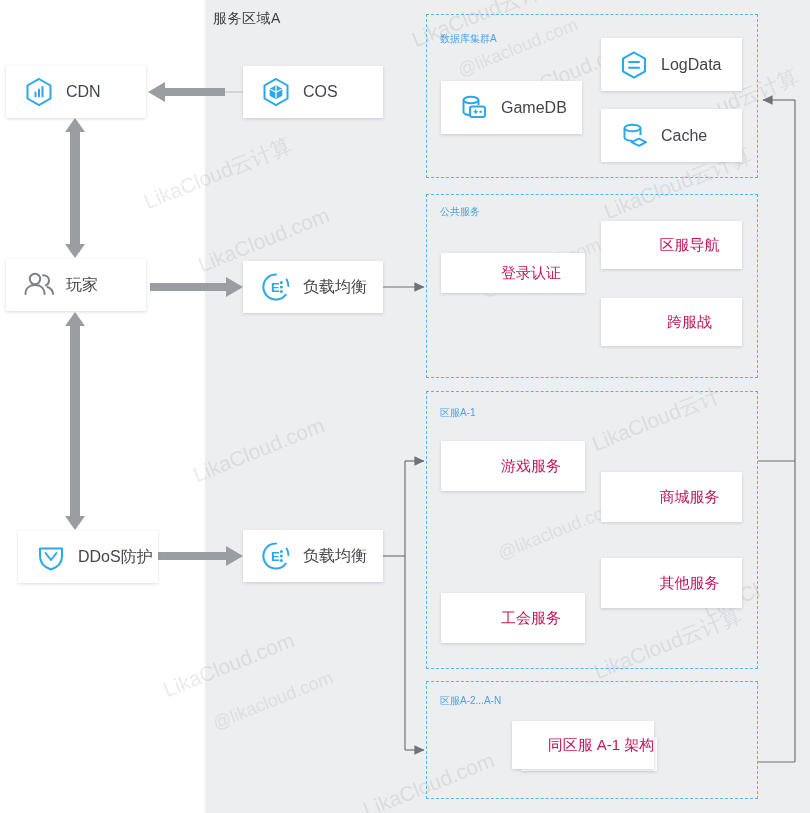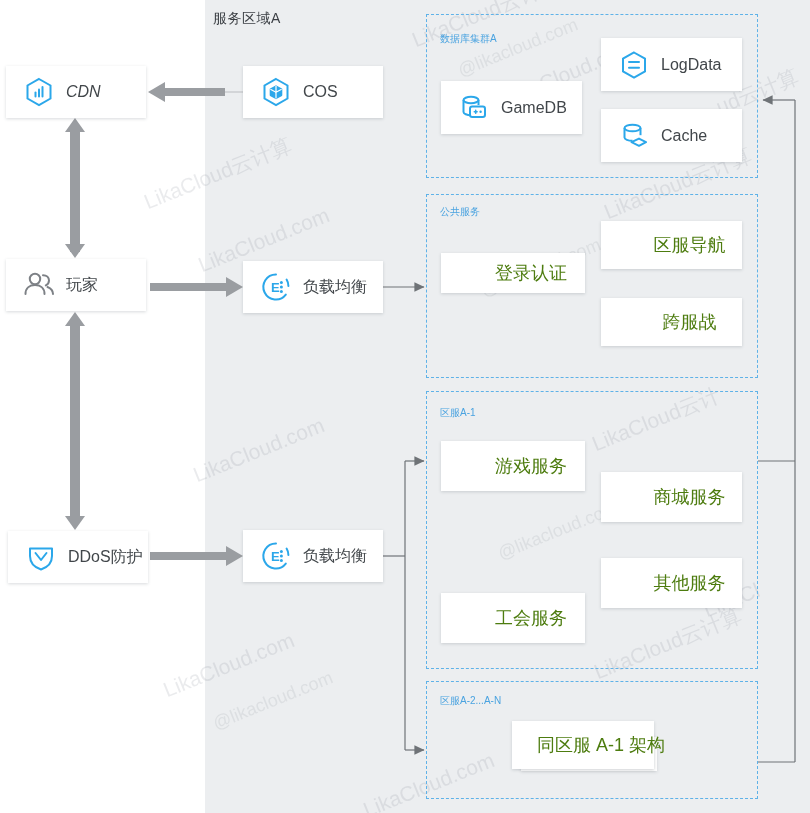--- a/index.html
+++ b/index.html
@@ -50,21 +50,21 @@
   
   .card{
     position:absolute;
     background:#ffffff;
     box-sizing:border-box;
     box-shadow:0 1px 3px rgba(60,70,80,.20);
     display:flex;align-items:center;
   }
   .card.center{justify-content:center;}
   .card .lbl{
-    font-size:18px;color:#4d7c0f;white-space:nowrap;margin-left:36px;
+    font-size:15px;color:#be185d;white-space:nowrap;margin-left:36px;
   }
   .card.icon-card .lbl{margin-left:10px;font-size:16px;color:#41464a;}
   .card .ico{
     width:34px;height:34px;margin-left:16px;flex:0 0 auto;
     display:flex;align-items:center;justify-content:center;
   }
   .card .ico svg{display:block;}
 
   
   .stack-l2,.stack-l1{
@@ -152,21 +152,21 @@
 
   <div class="group" style="left:426px;top:194px;width:332px;height:184px;"></div>
   <div class="group-title" style="left:440px;top:205px;">公共服务</div>
 
   <div class="group" style="left:426px;top:391px;width:332px;height:278px;"></div>
   <div class="group-title" style="left:440px;top:406px;">区服A-1</div>
 
   <div class="group" style="left:426px;top:681px;width:332px;height:118px;"></div>
   <div class="group-title" style="left:440px;top:694px;">区服A-2...A-N</div>
 
-  <div class="card icon-card" style="left:6px;top:66px;width:140px;height:52px;font-style:italic;">
+  <div class="card icon-card" style="left:6px;top:66px;width:140px;height:52px;">
     <span class="ico">
       <svg width="32" height="32" viewBox="0 0 32 32">
         <path d="M16 3 L27.5 9.5 L27.5 22.5 L16 29 L4.5 22.5 L4.5 9.5 Z" fill="none" stroke="#2ba7ea" stroke-width="2"></path>
         <path d="M12.5 20.5 L12.5 16.5" stroke="#2ba7ea" stroke-width="2" stroke-linecap="round"></path>
         <path d="M16 20.5 L16 13.5" stroke="#2ba7ea" stroke-width="2" stroke-linecap="round"></path>
         <path d="M19.5 20.5 L19.5 11" stroke="#2ba7ea" stroke-width="2" stroke-linecap="round"></path>
       </svg>
     </span>
     <span class="lbl">CDN</span>
   </div>
@@ -176,21 +176,21 @@
       <svg width="34" height="30" viewBox="0 0 34 30">
         <circle cx="13" cy="9" r="5.2" fill="none" stroke="#7d8186" stroke-width="2"></circle>
         <path d="M3.5 24 C3.5 17.8 8 15 13 15 C18 15 22.5 17.8 22.5 24" fill="none" stroke="#7d8186" stroke-width="2" stroke-linecap="round"></path>
         <path d="M21 5.2 C24.8 5.2 27 7.6 27 10.6 C27 13 25.6 14.6 23.8 15.4" fill="none" stroke="#7d8186" stroke-width="2" stroke-linecap="round"></path>
         <path d="M25.5 17 C29 18.4 31 20.8 31 24" fill="none" stroke="#7d8186" stroke-width="2" stroke-linecap="round"></path>
       </svg>
     </span>
     <span class="lbl">玩家</span>
   </div>
 
-  <div class="card icon-card" style="left:8px;top:531px;width:140px;height:52px;">
+  <div class="card icon-card" style="left:18px;top:531px;width:140px;height:52px;">
     <span class="ico">
       <svg width="32" height="32" viewBox="0 0 32 32">
         <path d="M5 7.5 L27 7.5 L27 15 C27 22 22 26.5 16 28.5 C10 26.5 5 22 5 15 Z" fill="none" stroke="#2ba7ea" stroke-width="2" stroke-linejoin="round"></path>
         <path d="M10.5 12 L16 19 L21.5 12" fill="none" stroke="#2ba7ea" stroke-width="2" stroke-linecap="round" stroke-linejoin="round"></path>
       </svg>
     </span>
     <span class="lbl">DDoS防护</span>
   </div>
 
   <div class="card icon-card" style="left:243px;top:66px;width:140px;height:52px;">

